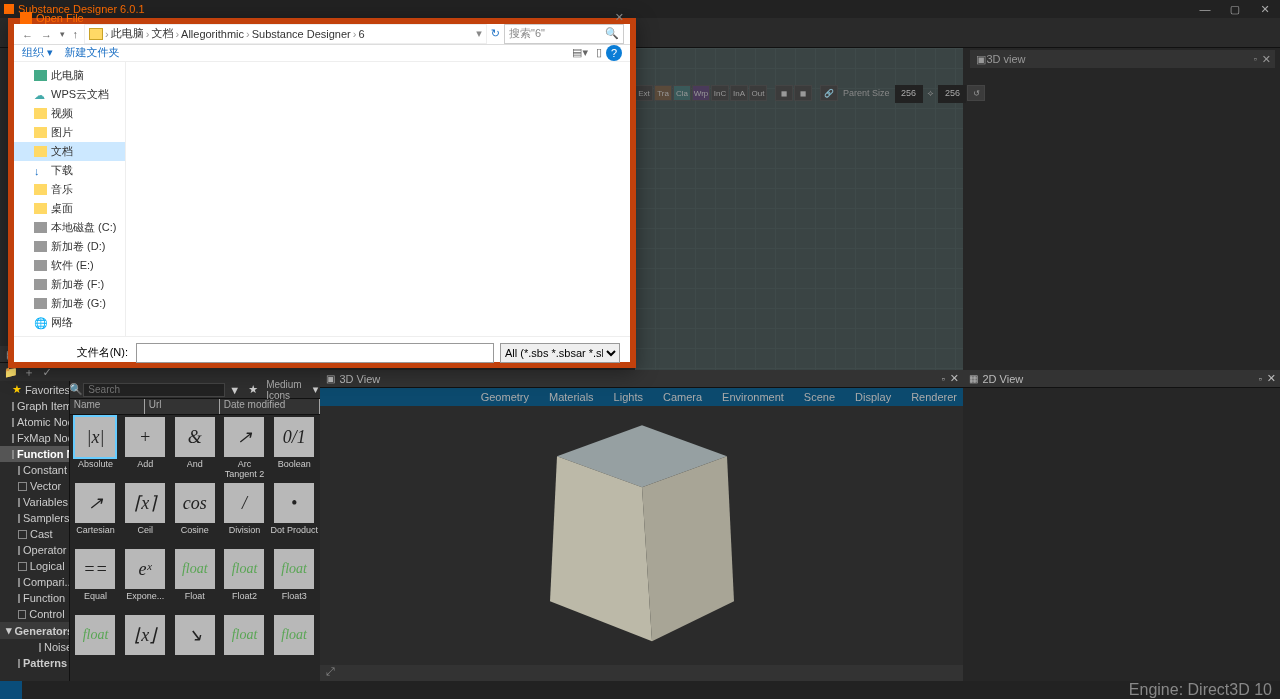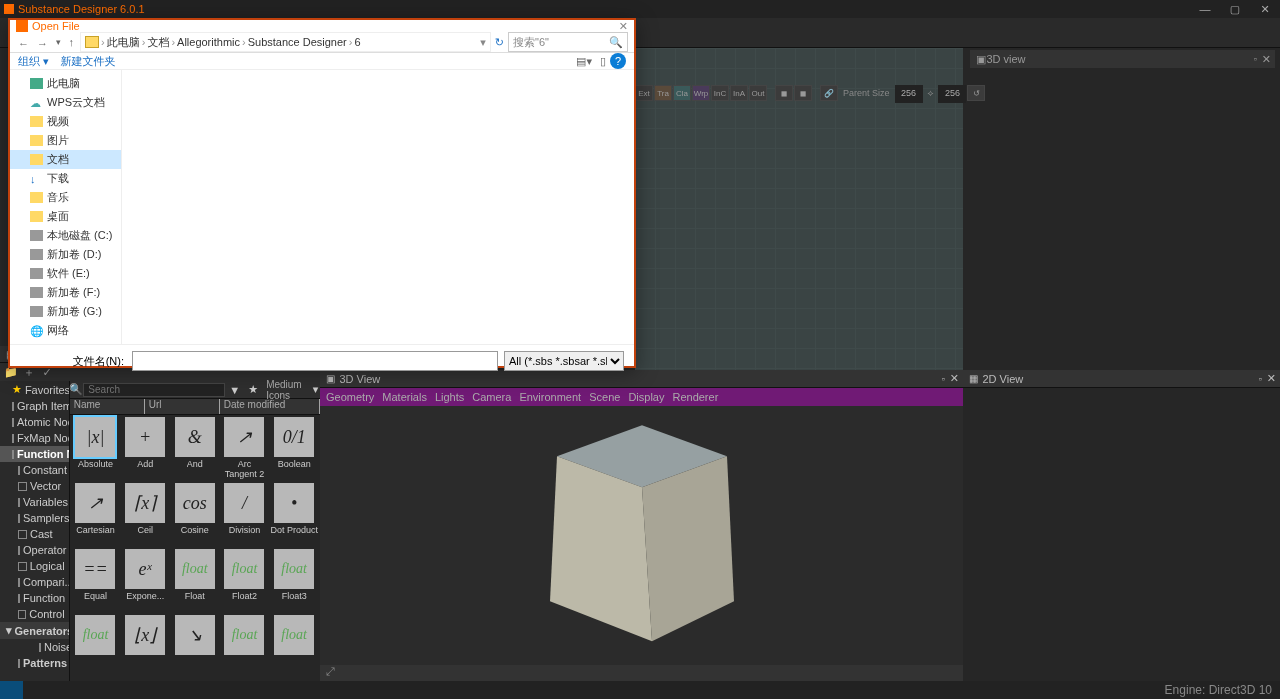--- a/index.html
+++ b/index.html
@@ -54,35 +54,35 @@
 .lib-cols { height: 16px; background: #333; display: flex; border-bottom: 1px solid #111; }
 .lib-cols div { padding: 0 4px; border-right: 1px solid #a3a3a3; font-size: 10px; color: #aaa; }
 .lib-grid { flex: 1; display: grid; grid-template-columns: repeat(5, 1fr); gap: 2px; padding: 2px; background: #262626; align-content: start; overflow: hidden; }
 .node-item { display: flex; flex-direction: column; align-items: center; }
 .node-thumb { width: 40px; height: 40px; background: #b8b8b8; display: flex; align-items: center; justify-content: center; font-size: 18px; font-style: italic; color: #222; font-family: Georgia, serif; }
 .node-thumb.sel { outline: 2px solid #6cf; }
 .node-label { font-size: 9px; color: #ccc; text-align: center; margin-top: 2px; height: 22px; overflow: hidden; }
 
 
 .view3d { flex: 1; display: flex; flex-direction: column; border-top: 1px solid #111; }
-.view3d-menu { height: 18px; background: #701a75; display: flex; gap: 8px; padding: 0 6px; align-items: center; color: #aaa; font-size: 10px; }
+.view3d-menu { height: 18px; background: #0c4a6e; display: flex; gap: 20px; padding: 0 6px; align-items: center; color: #aaa; font-size: 10px; justify-content: flex-end; }
 .view3d-canvas { flex: 1; background: #2b2b2b; position: relative; }
 .cube { position: absolute; left: 50%; top: 50%; transform: translate(-50%, -55%); }
 .view3d-bottom { height: 16px; background: #333; }
 
 
 .view2d { flex: 1; background: #262626; border-top: 1px solid #111; }
 
 
 .statusbar { position: absolute; bottom: 0; left: 0; right: 0; height: 18px; background: #222; display: flex; }
 .statusbar .task { flex: 1; background: linear-gradient(to right, #0a4d7a 0%, #0a4d7a 2%, #222 2%); }
-.statusbar .engine { color: #888; padding: 0 8px; font-size: 12px; line-height: 18px; }
-
-
-.dialog { position: absolute; left: 8px; top: 18px; width: 628px; height: 350px; background: #fff; border: 2px solid #c2410c; box-shadow: 0 4px 20px rgba(0,0,0,0.4); color: #000; display: flex; flex-direction: column; }
+.statusbar .engine { color: #888; padding: 0 8px; font-size: 16px; line-height: 18px; }
+
+
+.dialog { position: absolute; left: 8px; top: 18px; width: 628px; height: 350px; background: #fff; border: 6px solid #c2410c; box-shadow: 0 4px 20px rgba(0,0,0,0.4); color: #000; display: flex; flex-direction: column; justify-content: center; }
 .dlg-title { height: 24px; display: flex; align-items: center; padding: 0 6px; }
 .dlg-title .logo { width: 12px; height: 12px; background: #ff6b00; margin-right: 4px; }
 .dlg-title .txt { color: #ff6b00; font-size: 11px; }
 .dlg-title .x { position: absolute; right: 6px; color: #888; }
 .dlg-nav { height: 26px; display: flex; align-items: center; padding: 0 6px; gap: 4px; border-bottom: 1px solid #ddd; }
 .dlg-nav .arr { color: #666; padding: 0 2px; }
 .dlg-nav .folder-ic { width: 14px; height: 12px; background: #ffd966; border: 1px solid #c9a227; }
 .dlg-nav .crumb { display: flex; align-items: center; flex: 1; gap: 2px; font-size: 11px; color: #333; border: 1px solid #eee; height: 20px; padding: 0 4px; }
 .dlg-nav .crumb span.sep { color: #999; }
 .dlg-nav .search { width: 120px; height: 20px; border: 1px solid #ccc; display: flex; align-items: center; padding: 0 4px; color: #888; }

